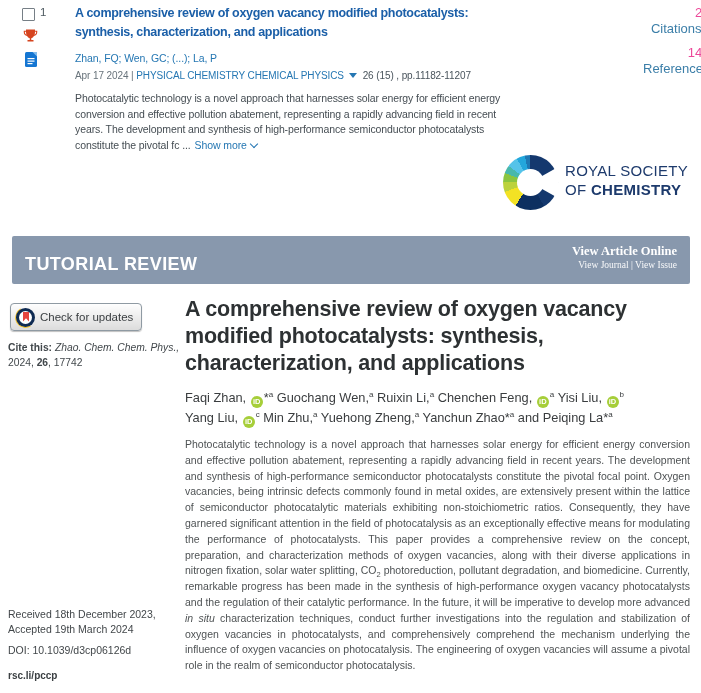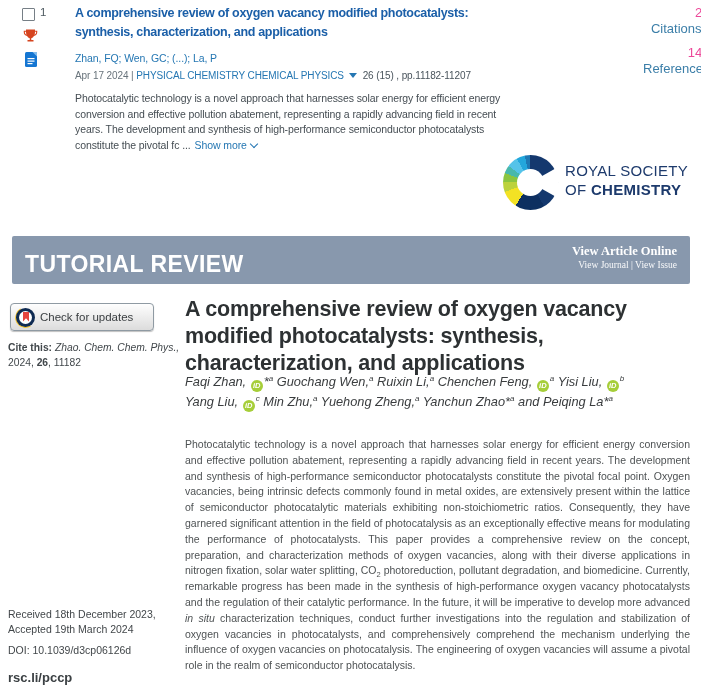--- a/index.html
+++ b/index.html
@@ -39,47 +39,47 @@
       #f3e224 213deg 250deg,#bcd23c 250deg 272deg,#8bc540 272deg 290deg,#49b8ab 290deg 307deg,
       #55c3e9 307deg 330deg,#23a7dc 330deg 348deg,#1e78b4 348deg 360deg);}
   .rsc-c::before{content:"";position:absolute;inset:14px;background:#fff;border-radius:50%;}
   .rsc-c::after{content:"";position:absolute;inset:0;background:#fff;
     clip-path:polygon(50% 50%,118% 12%,118% 88%);}
   .rsc-text{padding-top:7px;font-size:15px;line-height:18.5px;color:#1d3a6c;letter-spacing:0.3px;white-space:nowrap;}
 
   
   .banner{position:absolute;left:12px;top:236px;width:678px;height:48px;background:#8898ad;border-radius:2px;}
   .banner-label{position:absolute;left:13px;top:0;height:56px;display:flex;align-items:center;
-                font-size:23px;font-weight:bold;color:#fff;letter-spacing:0.4px;}
+                font-size:18px;font-weight:bold;color:#fff;letter-spacing:0.4px;}
   .banner-right{position:absolute;right:13px;top:8px;text-align:right;color:#fff;font-family:Liberation Serif, serif;}
   .banner-vao{font-size:12.5px;font-weight:bold;line-height:15px;color:#fff;display:block;}
   .banner-vji{font-size:9.5px;line-height:13px;color:rgba(255,255,255,0.95);display:block;}
 
   
   .updates{position:absolute;left:10px;top:303px;height:26px;display:inline-flex;align-items:center;gap:5px;
-           padding:0 20px 0 5px;border:1px solid #8f9aa3;border-radius:4px;
+           padding:0 8px 0 5px;border:1px solid #8f9aa3;border-radius:4px;
            background:linear-gradient(#fefefe,#dcdcdc);box-shadow:0 1px 1px rgba(0,0,0,0.25);
            font-size:11.5px;color:#3c4043;}
   .cm{position:relative;width:19px;height:19px;display:inline-block;flex:0 0 auto;}
   .cm-c{position:absolute;inset:0;border-radius:50%;background:#0f2b52;}
   .cm-c::after{content:"";position:absolute;inset:3px;background:#fff;border-radius:50%;}
   .cm-y{position:absolute;inset:-1px;border-radius:50%;border:2.5px solid transparent;
         border-left-color:#f2c437;border-bottom-color:#f2c437;transform:rotate(15deg);}
   .cm-b{position:absolute;left:7px;top:4px;width:6px;height:10px;background:#e5453e;z-index:2;
         clip-path:polygon(0 0,100% 0,100% 100%,50% 68%,0 100%);}
   .cite{position:absolute;left:8px;top:341px;width:172px;font-size:10.3px;line-height:14.5px;color:#41474b;}
   .cite b{font-weight:bold;}
   .received{position:absolute;left:8px;top:607px;font-size:10.5px;line-height:15px;color:#42474a;}
   .doi{position:absolute;left:8px;top:644px;font-size:10.5px;color:#42474a;}
-  .rsclink{position:absolute;left:8px;top:670px;font-size:13px;font-weight:bold;color:#3b4043;}
+  .rsclink{position:absolute;left:8px;top:670px;font-size:10px;font-weight:bold;color:#3b4043;}
 
   
   .atitle{position:absolute;left:185px;top:296px;width:478px;font-size:21.5px;line-height:27px;
           font-weight:bold;color:#2d3133;letter-spacing:-0.2px;}
-  .aauthors{position:absolute;left:185px;top:372px;width:512px;font-size:12.8px;line-height:19px;color:#3a3d3f;font-style:italic;}
+  .aauthors{position:absolute;left:185px;top:388px;width:512px;font-size:12.8px;line-height:19px;color:#3a3d3f;}
   .orcid{display:inline-block;width:12px;height:12px;border-radius:50%;background:#a6ce39;color:#fff;
          font-size:7.5px;font-weight:bold;line-height:12.5px;text-align:center;vertical-align:-2px;margin:0 1px;}
   .aabstract{position:absolute;left:185px;top:437px;width:505px;font-size:10.5px;line-height:15.8px;
              color:#4e5254;text-align:justify;}
 </style>
 </head>
 <body>
 
 <div class="page">
 
@@ -145,21 +145,21 @@
       <span class="cm-y"></span>
         <span class="cm-c"></span>
         <span class="cm-b"></span>
     </span>
     <span>Check for updates</span>
   </span>
 
   <div class="cite">
     <b>Cite this:</b>
     <i>Zhao. Chem. Chem. Phys.,</i><br>
-    <span>2024, </span><b>26</b><span>, 11182</span>
+    <span>2024, </span><b>26</b><span>, 17742</span>
   </div>
 
   <div class="received">
     <span>Received 18th December 2023,</span><br>
     <span>Accepted 19th March 2024</span>
   </div>
 
   <div class="doi">DOI: 10.1039/d3cp06126d</div>
   <div class="rsclink">rsc.li/pccp</div>
 

